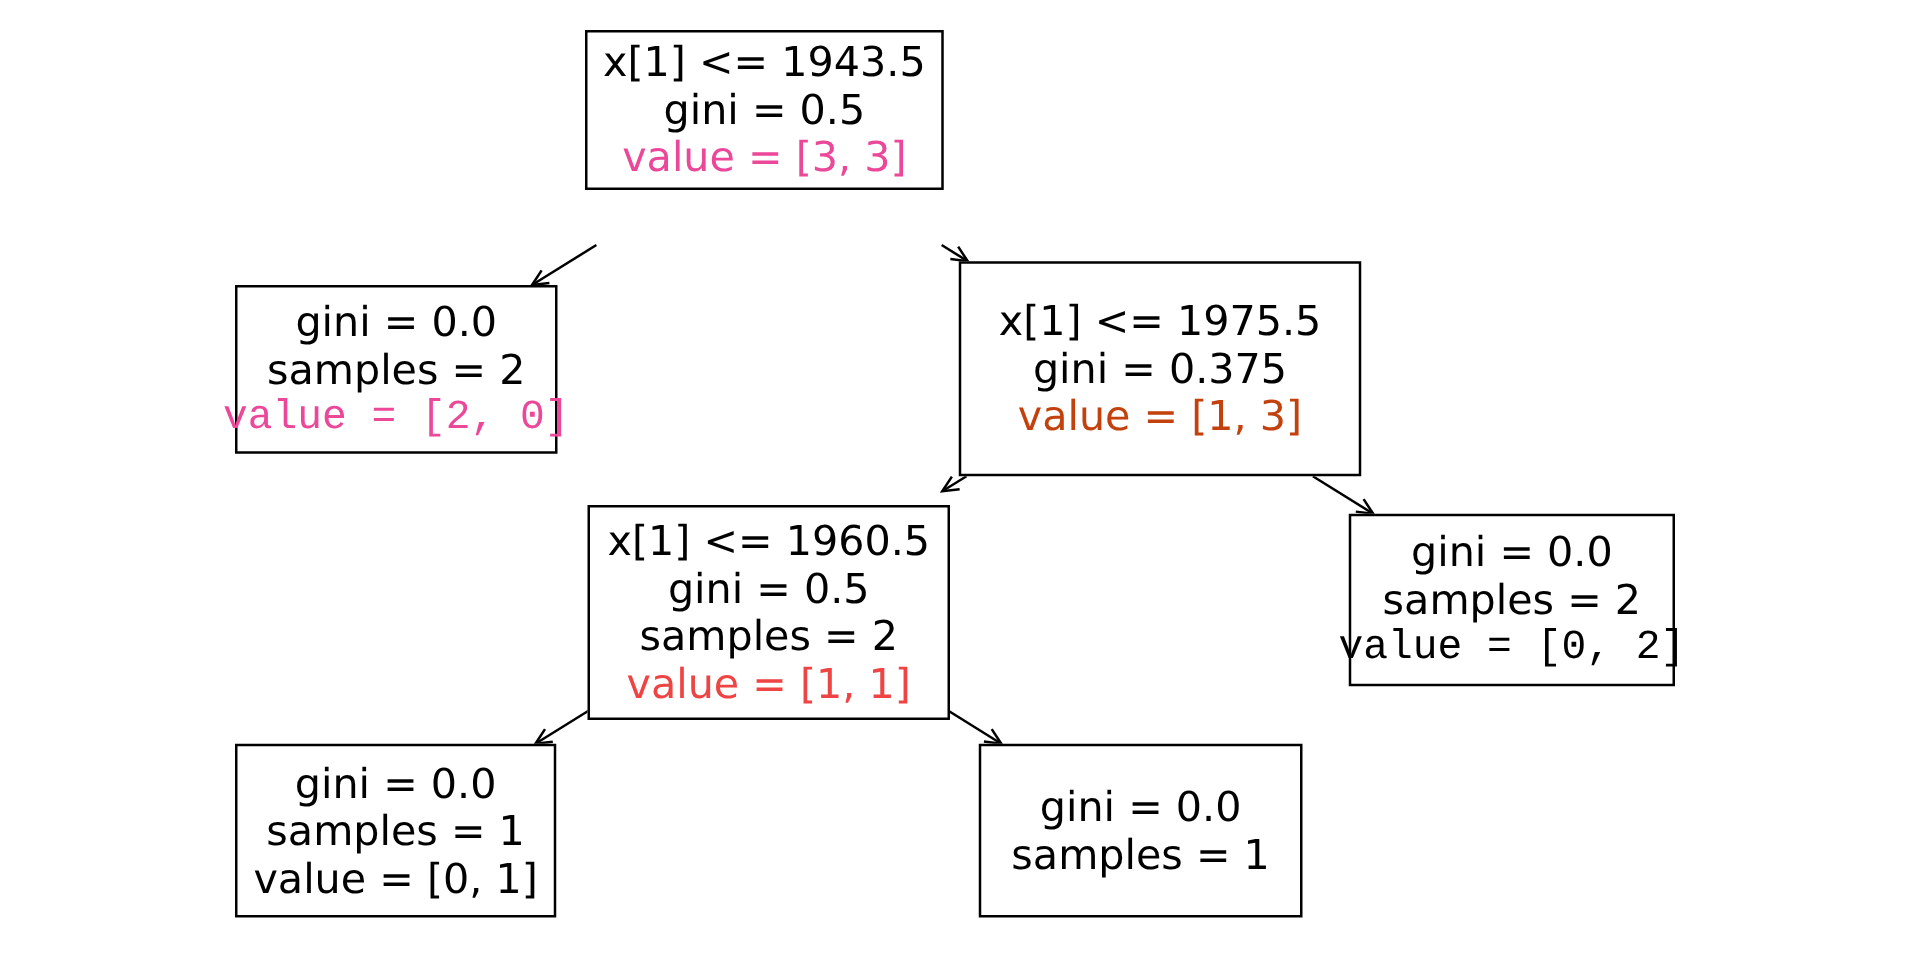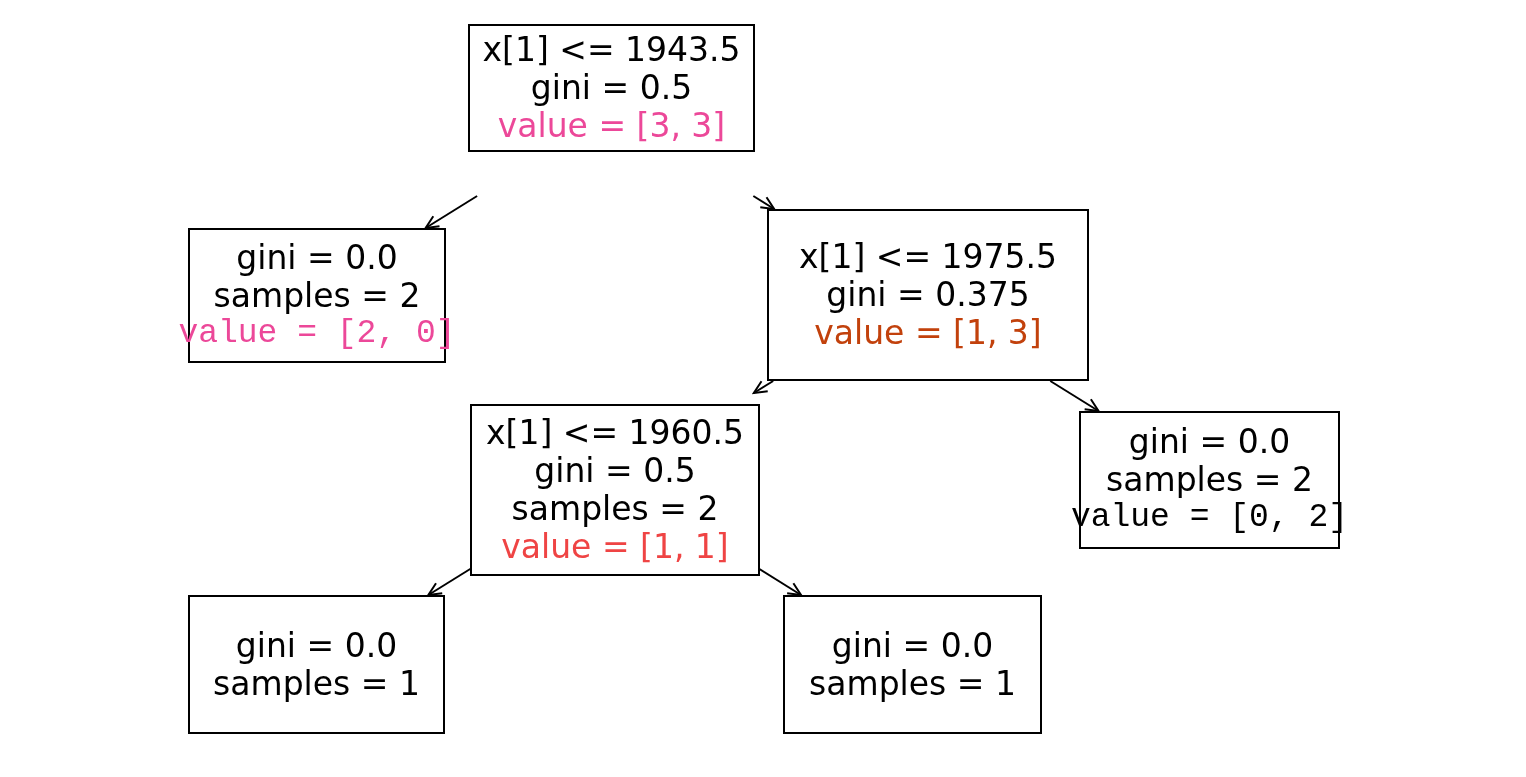--- a/index.html
+++ b/index.html
@@ -80,19 +80,20 @@
         <div class="node-line" style="color: #ef4444;">value = [1, 1]</div>
       </div>
       <div class="tree-node" id="n4" style="left: 1079px; top: 411px; width: 261px; height: 138px; border-color: rgb(0, 0, 0); background: rgb(255, 255, 255);">
         <div class="node-line" style="color: rgb(0, 0, 0);">gini = 0.0</div>
         <div class="node-line" style="color: rgb(0, 0, 0);">samples = 2</div>
         <div class="node-line" style="color: rgb(0, 0, 0); font-family: Liberation Mono, monospace;">value = [0, 2]</div>
       </div>
       <div class="tree-node" id="n5" style="left: 188px; top: 595px; width: 257px; height: 139px; border-color: rgb(0, 0, 0); background: rgb(255, 255, 255);">
         <div class="node-line" style="color: rgb(0, 0, 0);">gini = 0.0</div>
         <div class="node-line" style="color: rgb(0, 0, 0);">samples = 1</div>
+        <div class="node-line" style="color: rgb(0, 0, 0);">value = [0, 1]</div>
       </div>
       <div class="tree-node" id="n6" style="left: 783px; top: 595px; width: 259px; height: 139px; border-color: rgb(0, 0, 0); background: rgb(255, 255, 255);">
         <div class="node-line" style="color: rgb(0, 0, 0);">gini = 0.0</div>
         <div class="node-line" style="color: rgb(0, 0, 0);">samples = 1</div>
       </div>
     </div>
 </div>
 
 </body></html>

